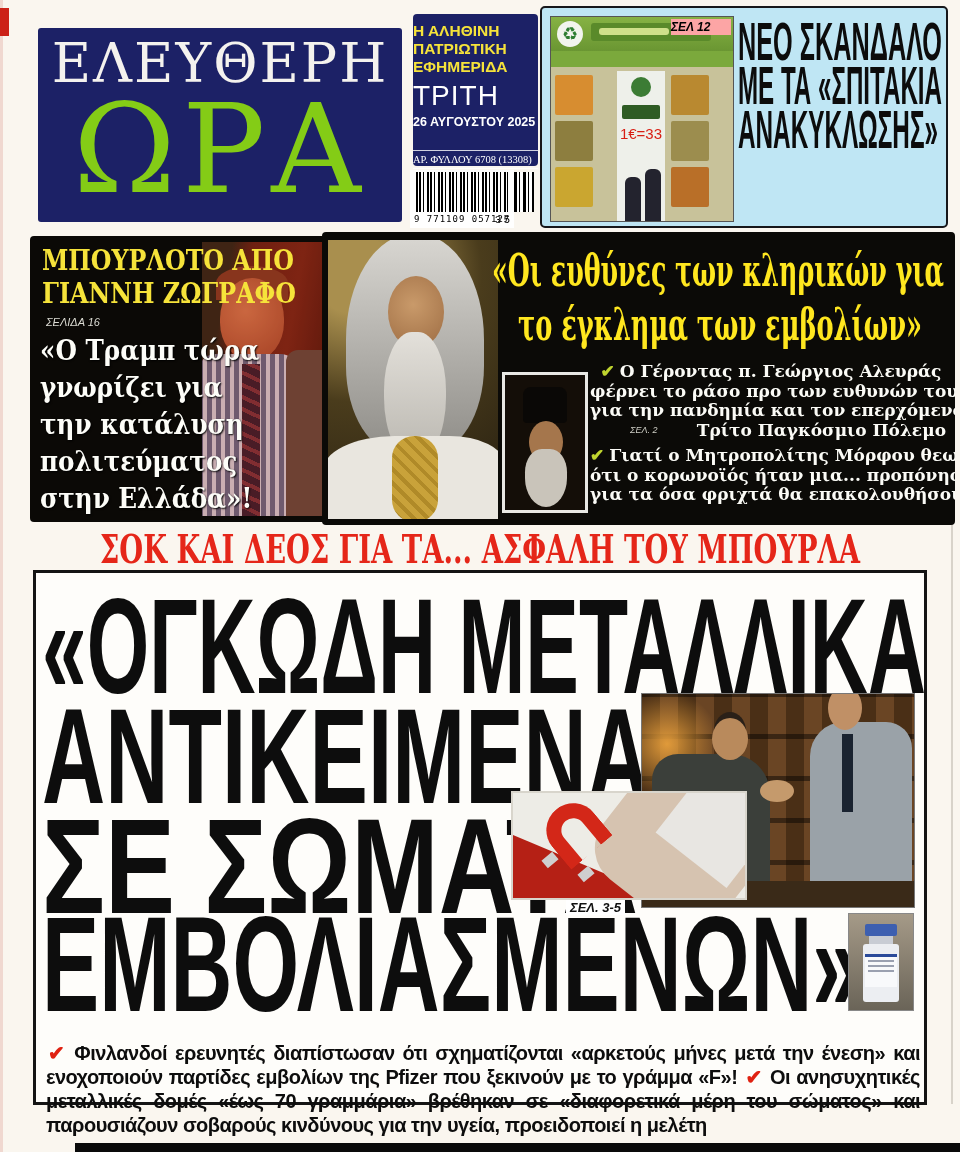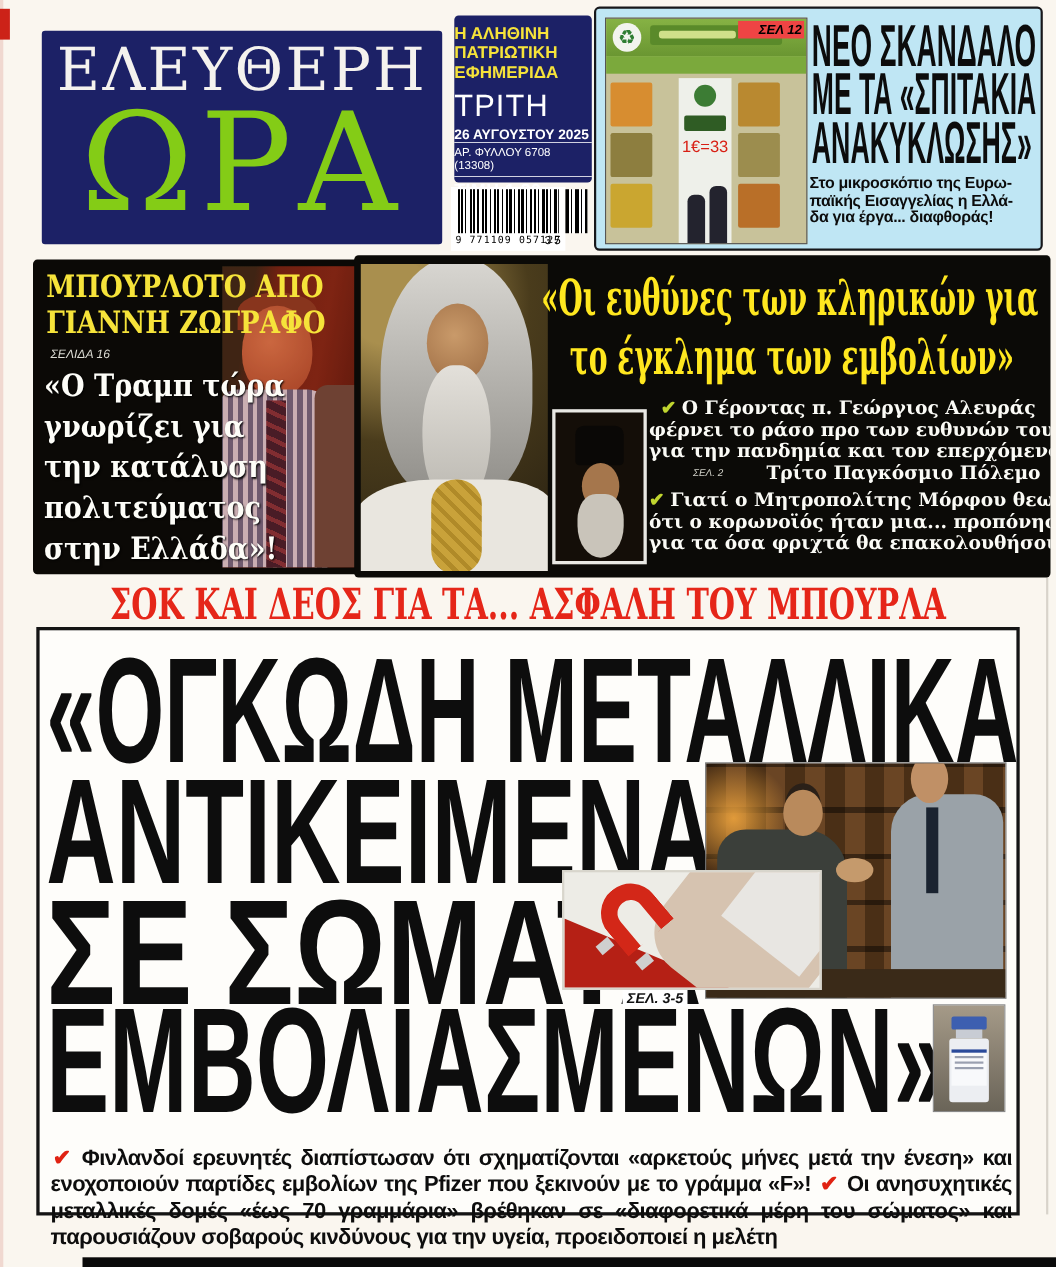--- a/index.html
+++ b/index.html
@@ -15,22 +15,22 @@
   .mast-top{font-family:"DejaVu Serif",serif;color:#f4f2ee;font-size:54px;letter-spacing:2px;
             line-height:60px;margin-top:6px;white-space:nowrap;}
   .mast-bottom{font-family:"DejaVu Serif",serif;color:#84cc16;font-weight:normal;font-size:124px;
             letter-spacing:6px;line-height:118px;margin-top:-4px;white-space:nowrap;}
   
   .infobox{left:413px;top:14px;width:125px;height:152px;background:#1c2166;border-radius:4px;
            color:#fff;}
   .tagline{color:#f6e33a;font-weight:bold;font-size:15.5px;line-height:18px;margin-top:8px;}
   .day{font-size:28px;letter-spacing:1px;margin-top:4px;font-weight:500;}
   .date{font-size:12.5px;font-weight:bold;margin-top:3px;}
-  .issue{font-size:10.5px;margin-top:0;padding:3px 0;
-         border-top:1px solid rgba(255,255,255,.8);border-bottom:1px solid rgba(255,255,255,.8);}
+  .issue{font-size:10.5px;margin-top:21px;padding:3px 0;
+         border-top:1px solid rgba(255,255,255,.8);border-bottom:1px solid rgba(255,255,255,.8);font-family:Liberation Serif, serif;}
   .price{font-size:16px;font-weight:bold;margin-top:4px;letter-spacing:.5px;}
   
   .barcode{left:410px;top:170px;width:104px;height:58px;background:#fff;}
   .bars-main{position:absolute;left:6px;top:2px;width:92px;height:40px;
      background:repeating-linear-gradient(90deg,#000 0 2px,#fff 2px 3px,#000 3px 5px,#fff 5px 7px,#000 7px 8px,#fff 8px 11px);}
   .bars-addon{position:absolute;left:104px;top:2px;width:20px;height:40px;
      background:repeating-linear-gradient(90deg,#000 0 3px,#fff 3px 5px,#000 5px 6px,#fff 6px 9px);}
   .bc-digits{position:absolute;left:4px;top:44px;font-family:"DejaVu Sans Mono",monospace;
      font-size:9px;letter-spacing:1px;color:#000;white-space:nowrap;}
   .bc-addon-digits{position:absolute;right:2px;top:44px;font-family:Liberation Mono, monospace;
@@ -45,22 +45,22 @@
            color:#2e7d32;font-size:18px;line-height:26px;text-align:center;}
   .rp-sign{position:absolute;left:40px;top:6px;width:120px;height:18px;background:#5a8a2a;border-radius:3px;}
   .rp-sign i{position:absolute;left:8px;top:5px;width:70px;height:7px;background:#cfe08a;border-radius:3px;}
   .rp-band{position:absolute;left:0;top:34px;width:100%;height:16px;background:#7ba93c;}
   .rp-shelf{position:absolute;width:38px;height:40px;border-radius:2px;opacity:.95;}
   .rp-col{position:absolute;left:66px;top:54px;width:48px;height:150px;background:#eef0ea;}
   .rp-col-logo{position:absolute;left:14px;top:6px;width:20px;height:20px;border-radius:50%;background:#3c7c34;}
   .rp-col-sign{position:absolute;left:5px;top:34px;width:38px;height:14px;background:#2f5c24;border-radius:2px;}
   .rp-price{position:absolute;left:0;top:54px;width:48px;text-align:center;color:#d81f14;font-weight:normal;font-size:15px;}
   .rp-fig{position:absolute;width:16px;height:44px;background:#23232e;border-radius:6px 6px 0 0;bottom:0;}
-  .tr-pageref{position:absolute;left:120px;top:2px;width:58px;height:16px;background:#ef4444;
-      font-style:italic;font-weight:bold;font-size:12px;text-align:right;line-height:16px;padding-right:2px;}
+  .tr-pageref{position:absolute;left:120px;top:2px;width:58px;height:16px;background:#fca5a5;
+      font-style:italic;font-weight:bold;font-size:12px;line-height:16px;padding-right:2px;}
   .tr-sub{position:absolute;left:194px;top:152px;width:208px;font-weight:bold;font-size:14.5px;
           line-height:15.5px;letter-spacing:-.3px;color:#0c0c0c;}
   
   .ls-box{left:30px;top:236px;width:302px;height:286px;background:#0b0906;border-radius:4px;overflow:hidden;}
   .ls-photo{position:absolute;left:172px;top:6px;width:124px;height:274px;overflow:hidden;
             background:linear-gradient(100deg,#1d2416 0 18%,#5a1f12 30%,#6e2415 60%,#320f08 100%);}
   .man-face{position:absolute;left:18px;top:36px;width:64px;height:82px;border-radius:50% 50% 46% 46%;
             background:radial-gradient(circle at 40% 40%,#cf7a4e,#a04a2c);}
   .man-hair{position:absolute;left:14px;top:24px;width:72px;height:34px;border-radius:50% 50% 0 0;background:#7a3a22;}
   .man-shirt{position:absolute;left:-4px;top:112px;width:100px;height:162px;
@@ -205,25 +205,20 @@
     </div>
     <div class="rp-fig" style="left:74px;"></div>
     <div class="rp-fig" style="left:94px;height:52px;"></div>
     <div class="tr-pageref">ΣΕΛ 12</div>
   </div>
   <svg width="208" height="150" style="position:absolute;left:194px;top:4px;">
     <text x="2" y="48" font-size="54" font-weight="bold" fill="#0c0c0c" textLength="204" lengthAdjust="spacingAndGlyphs">ΝΕΟ ΣΚΑΝΔΑΛΟ</text>
     <text x="2" y="92" font-size="54" font-weight="bold" fill="#0c0c0c" textLength="204" lengthAdjust="spacingAndGlyphs">ΜΕ ΤΑ «ΣΠΙΤΑΚΙΑ</text>
     <text x="2" y="136" font-size="54" font-weight="bold" fill="#0c0c0c" textLength="200" lengthAdjust="spacingAndGlyphs">ΑΝΑΚΥΚΛΩΣΗΣ»</text>
   </svg>
-  <div class="tr-sub">
-    <div>Στο μικροσκόπιο της Ευρω-</div>
-    <div>παϊκής Εισαγγελίας η Ελλά-</div>
-    <div>δα για έργα... διαφθοράς!</div>
-  </div>
 </div>
 
 <div class="abs ls-box">
   <div class="ls-photo">
     <div class="man-hair"></div>
     <div class="man-face"></div>
     <div class="man-shirt"></div>
     <div class="man-tie"></div>
     <div class="man-jacket"></div>
     <div class="man-tint"></div>

